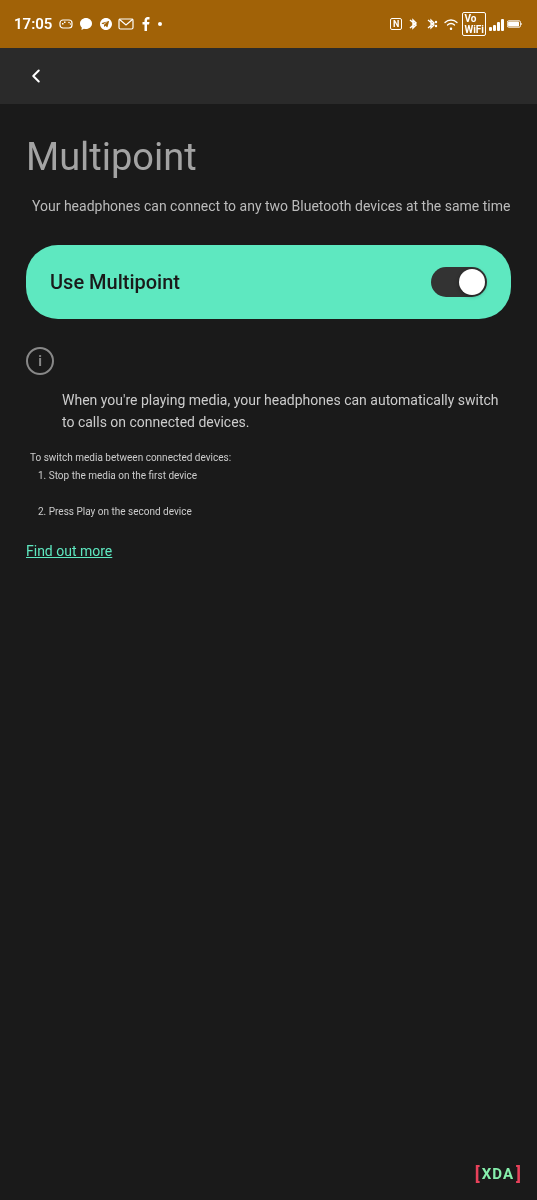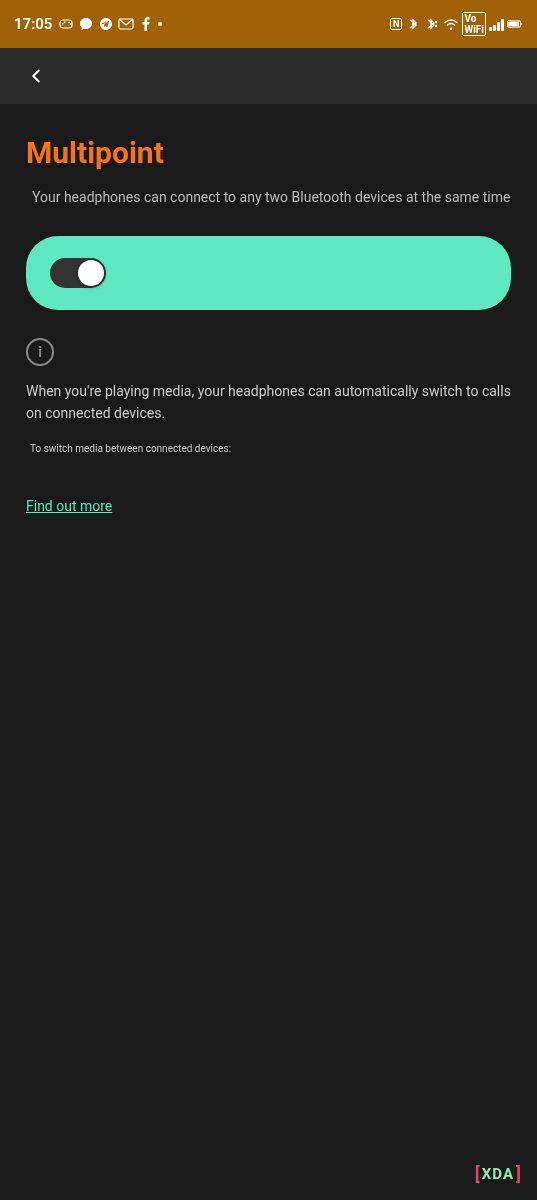--- a/index.html
+++ b/index.html
@@ -82,23 +82,23 @@
       height: 22px;
       color: #ffffff;
     }
 
     
     .content {
       padding: 32px 26px 40px 26px;
     }
 
     .page-title {
-      font-size: 30px;
-      font-weight: 700;
-      color: #f97316;
+      font-size: 38px;
+      font-weight: 400;
+      color: #a3a3a3;
       margin-bottom: 16px;
       line-height: 1.15;
     }
 
     .subtitle {
       font-size: 14px;
       color: #bbbbbb;
       line-height: 1.5;
       margin-bottom: 28px;
       margin-left: 6px;
@@ -171,20 +171,21 @@
       font-size: 14px;
       font-weight: 700;
       flex-shrink: 0;
     }
 
     .info-text {
       font-size: 14px;
       color: #cccccc;
       line-height: 1.6;
       margin-bottom: 16px;
+      margin-left: 36px;
     }
 
     .info-list {
       font-size: 10px;
       color: #cccccc;
       line-height: 1.8;
       margin-bottom: 20px;
       padding-left: 4px;
     }
 
@@ -371,37 +372,39 @@
   </div>
 </div>
 
 <div class="content">
 
   <h1 class="page-title">Multipoint</h1>
 
   <p class="subtitle">Your headphones can connect to any two Bluetooth devices at the same time</p>
 
   <div class="toggle-card">
+    <span class="toggle-label">Use Multipoint</span>
     <div class="toggle-switch active">
       <div class="toggle-knob"></div>
     </div>
   </div>
 
   <div class="info-section">
     <div class="info-icon-row">
       <div class="info-icon">
         <span>i</span>
       </div>
     </div>
 
     <p class="info-text">When you're playing media, your headphones can automatically switch to calls on connected devices.</p>
 
     <div class="info-list">
       <span class="info-list-title">To switch media between connected devices:</span><br>
-      <br>
+      <span class="info-list-item"> <span>1. Stop the media on the first device</span></span><br>
+      <span class="info-list-item"> <span>2. Press Play on the second device</span></span>
     </div>
 
     <a class="find-out-more" href="#">Find out more</a>
   </div>
 
 </div>
 
 <div class="xda-watermark">
   <span class="xda-bracket-left">[</span>
   <span class="xda-text">XDA</span>

